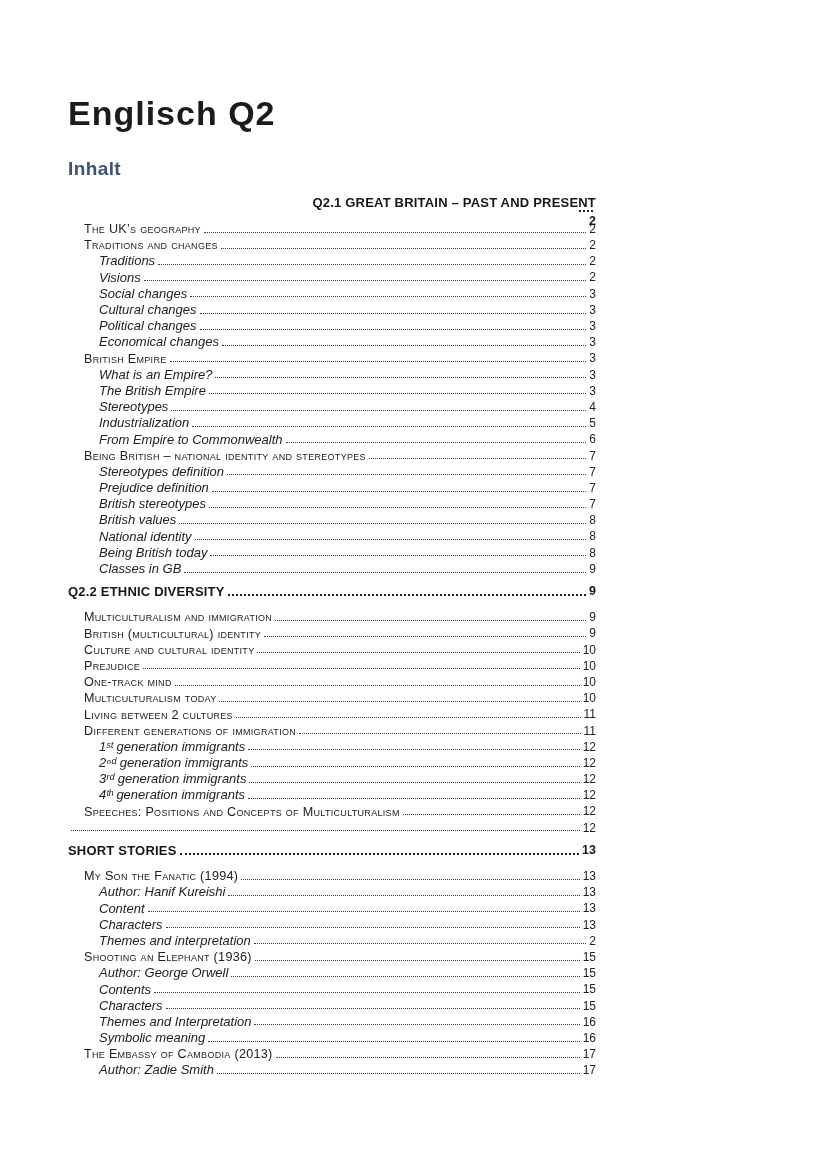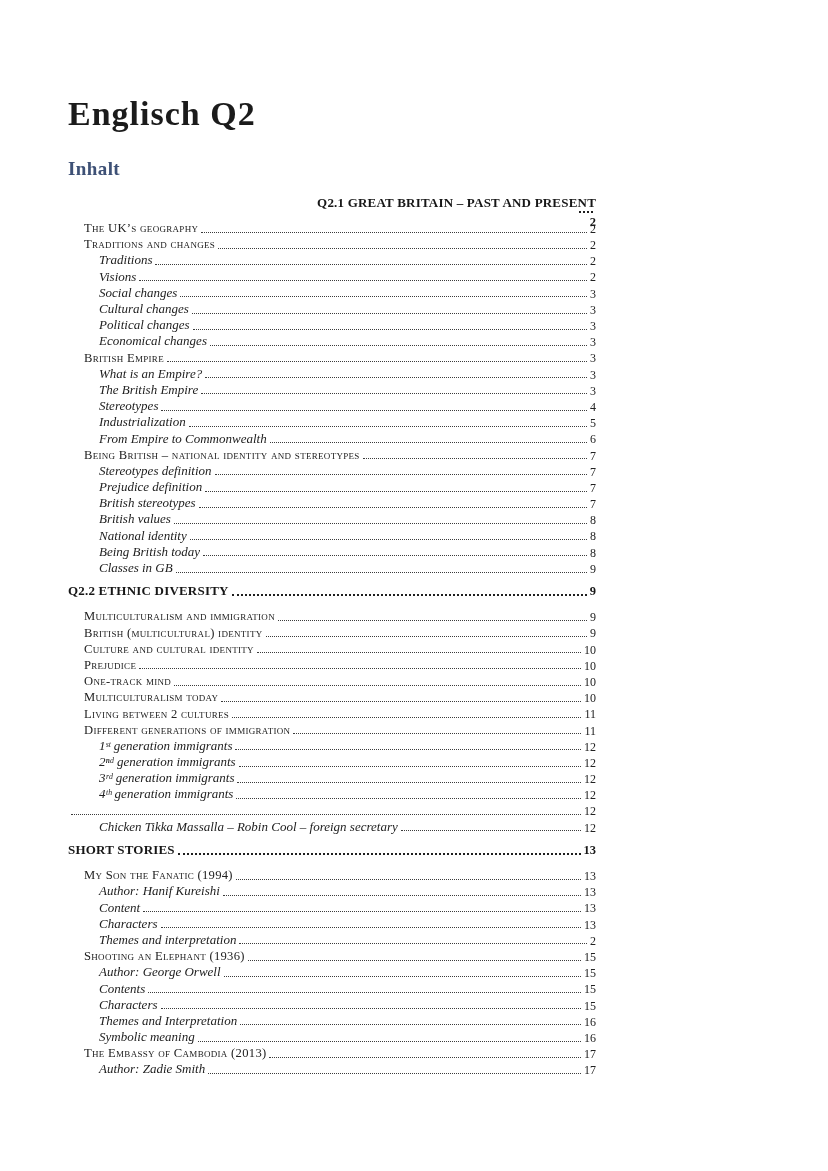--- a/index.html
+++ b/index.html
@@ -7,21 +7,20 @@
   body {
     background: #ffffff;
     font-family: "Liberation Sans", "DejaVu Sans", sans-serif;
     color: #212121;
     overflow: hidden;
   }
   .page {
     width: 656px;
     height: 1171px;
     padding: 96px 60px 0 68px;
-    font-family: Liberation Serif, serif;
   }
   .doc-title {
     font-size: 34px;
     font-weight: 600;
     letter-spacing: 1px;
     color: #1b1b1b;
     line-height: 1.05;
   }
   .toc-heading {
     margin-top: 26px;
@@ -256,25 +255,25 @@
         <span class="toc-label">3ʳᵈ generation immigrants</span>
         <span class="leader"></span>
         <span class="toc-page">12</span>
       </div>
       <div class="toc-row lvl3">
         <span class="toc-label">4ᵗʰ generation immigrants</span>
         <span class="leader"></span>
         <span class="toc-page">12</span>
       </div>
       <div class="toc-row lvl2">
-        <span class="leader"></span>
-        <span class="toc-page">12</span>
-      </div>
-      <div class="toc-row lvl3">
-        <span class="toc-label">Chicken Tikka Massalla – Robin Cool – foreign secretary</span>
+        <span class="toc-label">Speeches: Positions and Concepts of Multiculturalism</span>
+        <span class="leader"></span>
+        <span class="toc-page">12</span>
+      </div>
+      <div class="toc-row lvl3">
         <span class="leader"></span>
         <span class="toc-page">12</span>
       </div>
       <div class="toc-row lvl1">
         <span class="toc-label">SHORT STORIES</span>
         <span class="leader"></span>
         <span class="toc-page">13</span>
       </div>
       <div class="toc-row lvl2">
         <span class="toc-label">My Son the Fanatic (1994)</span>

